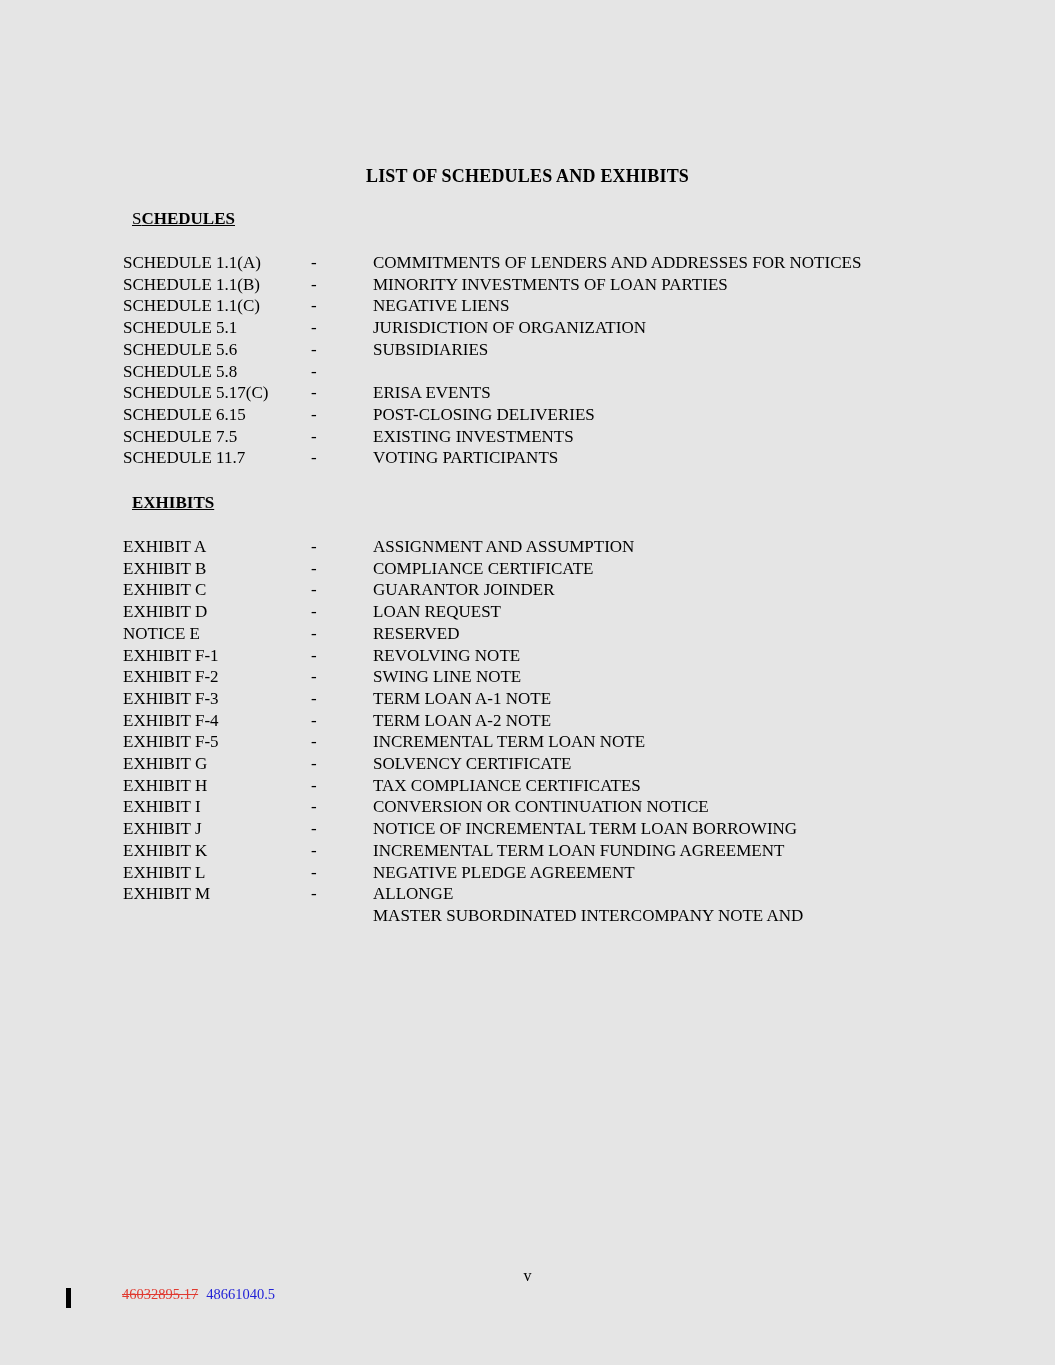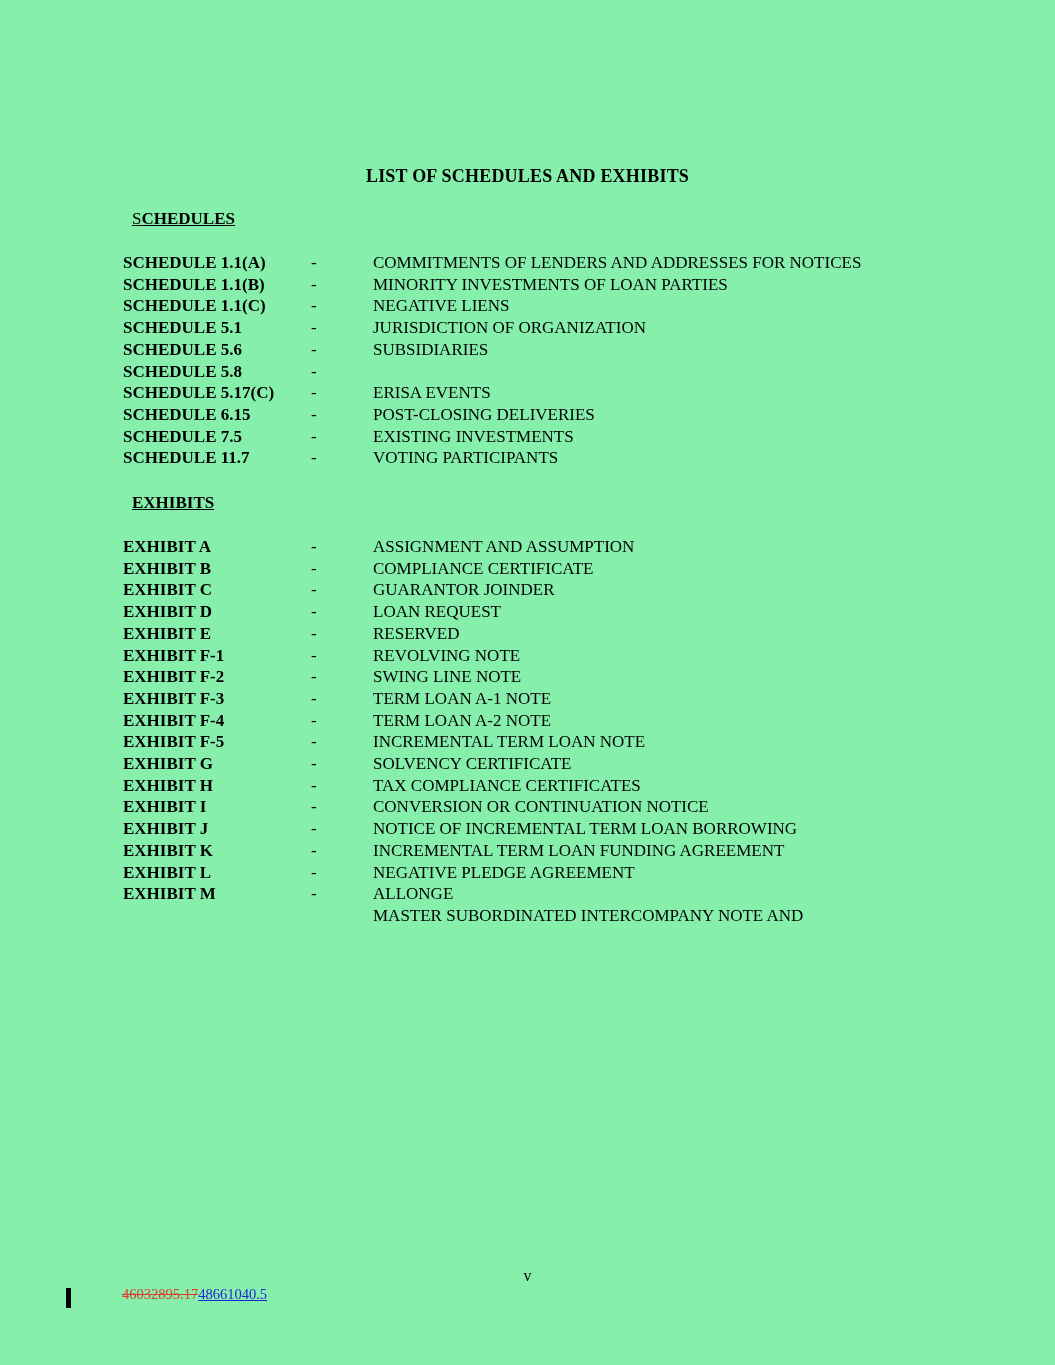--- a/index.html
+++ b/index.html
@@ -4,21 +4,21 @@
 <style>
   html, body {
     margin: 0;
     padding: 0;
     background: #ffffff;
   }
   .page {
     position: relative;
     width: 1055px;
     height: 1365px;
-    background: #86efac;
+    background: #e5e5e5;
     color: #000000;
     font-family: "Liberation Serif", "DejaVu Serif", serif;
     overflow: hidden;
   }
   .doc-title {
     position: absolute;
     top: 166px;
     left: 0;
     width: 1055px;
     text-align: center;
@@ -40,21 +40,21 @@
   .heading-prefix { font-weight: normal; }
   .toc-list {
     position: absolute;
     left: 123px;
     font-size: 17px;
     line-height: 21.7px;
   }
   #schedules-list { top: 252px; }
   #exhibits-list  { top: 536px; }
   .toc-row { display: flex; align-items: flex-start; }
-  .col-label { flex: 0 0 188px; white-space: nowrap; font-weight: bold; }
+  .col-label { flex: 0 0 188px; white-space: nowrap; }
   .col-dash  { flex: 0 0 62px;  white-space: nowrap; }
   .col-desc  { flex: 0 0 auto; max-width: 585px; }
   .desc-line { white-space: nowrap; }
   .page-number {
     position: absolute;
     top: 1267px;
     left: 0;
     width: 1055px;
     text-align: center;
     font-size: 16px;
@@ -76,22 +76,22 @@
     line-height: 17px;
     white-space: nowrap;
   }
   .deleted-id {
     color: #e03a30;
     text-decoration: line-through;
     text-decoration-color: #e03a30;
   }
   .inserted-id {
     color: #2323d6;
-    text-decoration: underline;
     text-decoration-color: #2323d6;
+    margin-left: 8px;
   }
 </style>
 </head>
 <body>
 
 <div class="page">
 
   <div class="doc-title">LIST OF SCHEDULES AND EXHIBITS</div>
 
   <div class="section-heading" id="schedules-heading"><span class="heading-prefix">S</span><span>CHEDULES</span></div>
@@ -219,21 +219,21 @@
       <div class="toc-row">
         <span class="col-label">EXHIBIT D</span>
         <span class="col-dash">-</span>
         <span class="col-desc">
           <div class="desc-line">LOAN REQUEST</div>
           <div class="desc-line"></div>
         </span>
       </div>
 
       <div class="toc-row">
-        <span class="col-label">EXHIBIT E</span>
+        <span class="col-label">NOTICE E</span>
         <span class="col-dash">-</span>
         <span class="col-desc">
           <div class="desc-line">RESERVED</div>
           <div class="desc-line"></div>
         </span>
       </div>
 
       <div class="toc-row">
         <span class="col-label">EXHIBIT F-1</span>
         <span class="col-dash">-</span>

